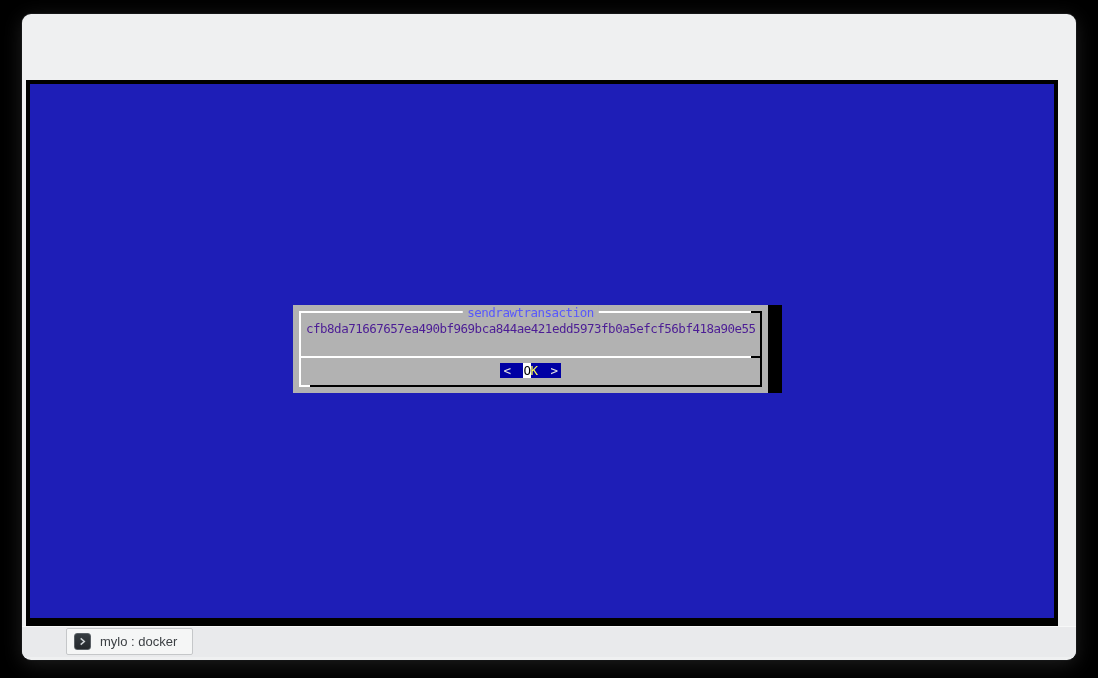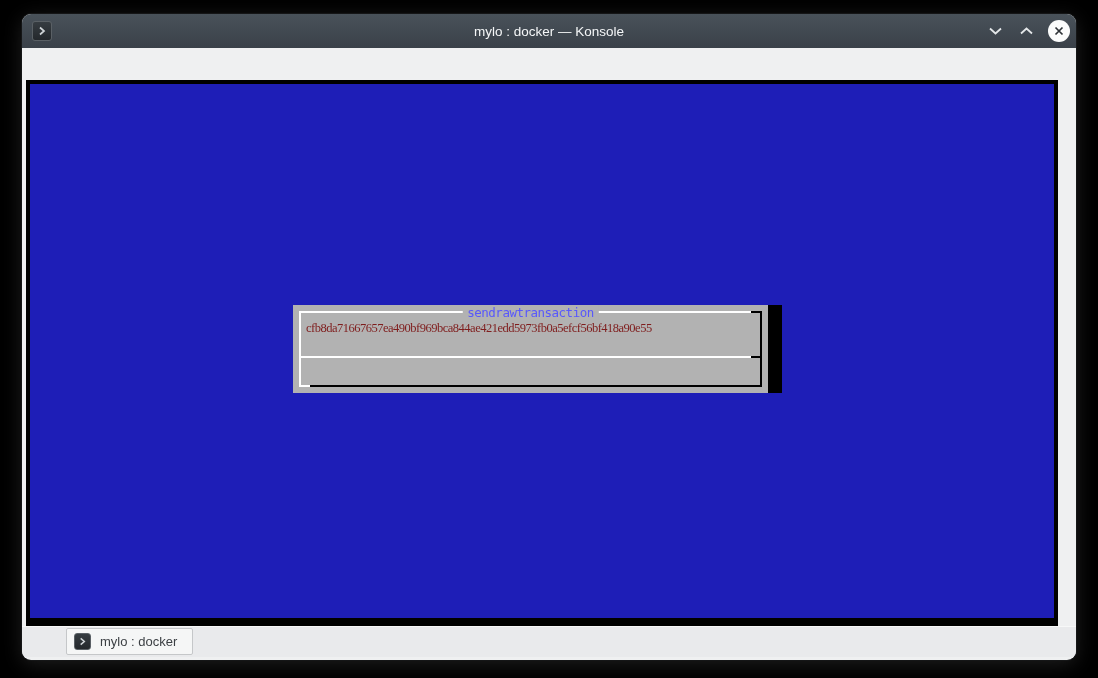--- a/index.html
+++ b/index.html
@@ -51,21 +51,21 @@
   .b-top    { left:6px; right:6px; top:6px;    height:2px; background:#fff; }
   .b-left   { left:6px; top:6px; bottom:6px;   width:2px;  background:#fff; }
   .b-right  { right:6px; top:6px; bottom:6px;  width:2px;  background:#000; }
   .b-bottom { left:6px; right:6px; bottom:6px; height:2px; background:#000; }
   .stub-tr  { right:6px; top:6px; width:11px;  height:2px; background:#000; }
   .stub-bl  { left:6px; bottom:6px; width:11px;height:2px; background:#fff; }
   .sep      { left:6px; right:6px; top:51px;   height:2px; background:#fff; }
   .sep-stub { right:6px; top:51px; width:11px; height:2px; background:#000; }
   .dlg-title { position:absolute; top:0; left:50%; transform:translateX(-50%);
                background:#b2b2b2; padding:0 5px; color:#5858fc; white-space:nowrap; }
-  .dlg-msg { position:absolute; left:13px; top:16px; color:#7f1d1d; white-space:pre;font-family:Liberation Serif, serif; }
+  .dlg-msg { position:absolute; left:13px; top:16px; color:#4c1d95; white-space:pre; }
   .btn-row { position:absolute; left:0; right:0; top:58px; height:15px; text-align:center; }
   .okbtn { display:inline-block; background:#0000a4; color:#e6e6e6; padding:0 3px;
            line-height:15px; }
   .okbtn .gap { display:inline-block; width:13px; }
   .okbtn .cur { display:inline-block; background:#ffffff; color:#000; }
   .okbtn .yk  { color:#ffff54; }
 
   
   .tabbar { position:absolute; left:0; top:612px; width:1054px; height:31px;
             background:#e9eaec; border-top:1px solid #f7f8f8; }
@@ -78,45 +78,20 @@
   .tab-label { font-size:13px; color:#3b3f43; white-space:nowrap; }
 
   svg { display:block; }
 </style>
 </head>
 <body>
 
 <div class="stage">
   <div class="window">
 
-    <div class="titlebar">
-      <div class="tb-icon">
-        <svg width="10" height="10" viewBox="0 0 10 10">
-          <polyline points="3,1.5 7,5 3,8.5" fill="none" stroke="#ced3d6" stroke-width="1.7"></polyline>
-        </svg>
-      </div>
-      <div class="tb-title">mylo : docker — Konsole</div>
-      <div class="tb-controls">
-        <div class="tb-btn">
-          <svg width="15" height="10" viewBox="0 0 15 10">
-            <polyline points="2,2.5 7.5,7.5 13,2.5" fill="none" stroke="#e3e6e8" stroke-width="1.8"></polyline>
-          </svg>
-        </div>
-        <div class="tb-btn">
-          <svg width="15" height="10" viewBox="0 0 15 10">
-            <polyline points="2,7.5 7.5,2.5 13,7.5" fill="none" stroke="#e3e6e8" stroke-width="1.8"></polyline>
-          </svg>
-        </div>
-        <div class="tb-close">
-          <svg width="12" height="12" viewBox="0 0 12 12">
-            <path d="M2.5 2.5 L9.5 9.5 M9.5 2.5 L2.5 9.5" stroke="#2e3337" stroke-width="1.7" fill="none"></path>
-          </svg>
-        </div>
-      </div>
-    </div>
 
 
     <div class="terminal">
       <div class="screen"></div>
 
       <div class="dlg-shadow"></div>
 
       <div class="dialog mono">
         <div class="bl b-top"></div>
         <div class="bl b-left"></div>
@@ -124,20 +99,23 @@
         <div class="bl b-bottom"></div>
         <div class="bl stub-tr"></div>
         <div class="bl stub-bl"></div>
 
         <div class="dlg-title">sendrawtransaction</div>
         <div class="dlg-msg">cfb8da71667657ea490bf969bca844ae421edd5973fb0a5efcf56bf418a90e55</div>
 
         <div class="bl sep"></div>
         <div class="bl sep-stub"></div>
 
+        <div class="btn-row">
+          <span class="okbtn"><span>&lt;</span><span class="gap"></span><span class="cur">O</span><span class="yk">K</span><span class="gap"></span><span>&gt;</span></span>
+        </div>
       </div>
     </div>
 
     <div class="scrollbar"></div>
 
     <div class="tabbar">
       <div class="tab">
         <span class="tab-icon">
           <svg width="9" height="9" viewBox="0 0 10 10">
             <polyline points="3,1.5 7,5 3,8.5" fill="none" stroke="#ced3d6" stroke-width="1.7"></polyline>

